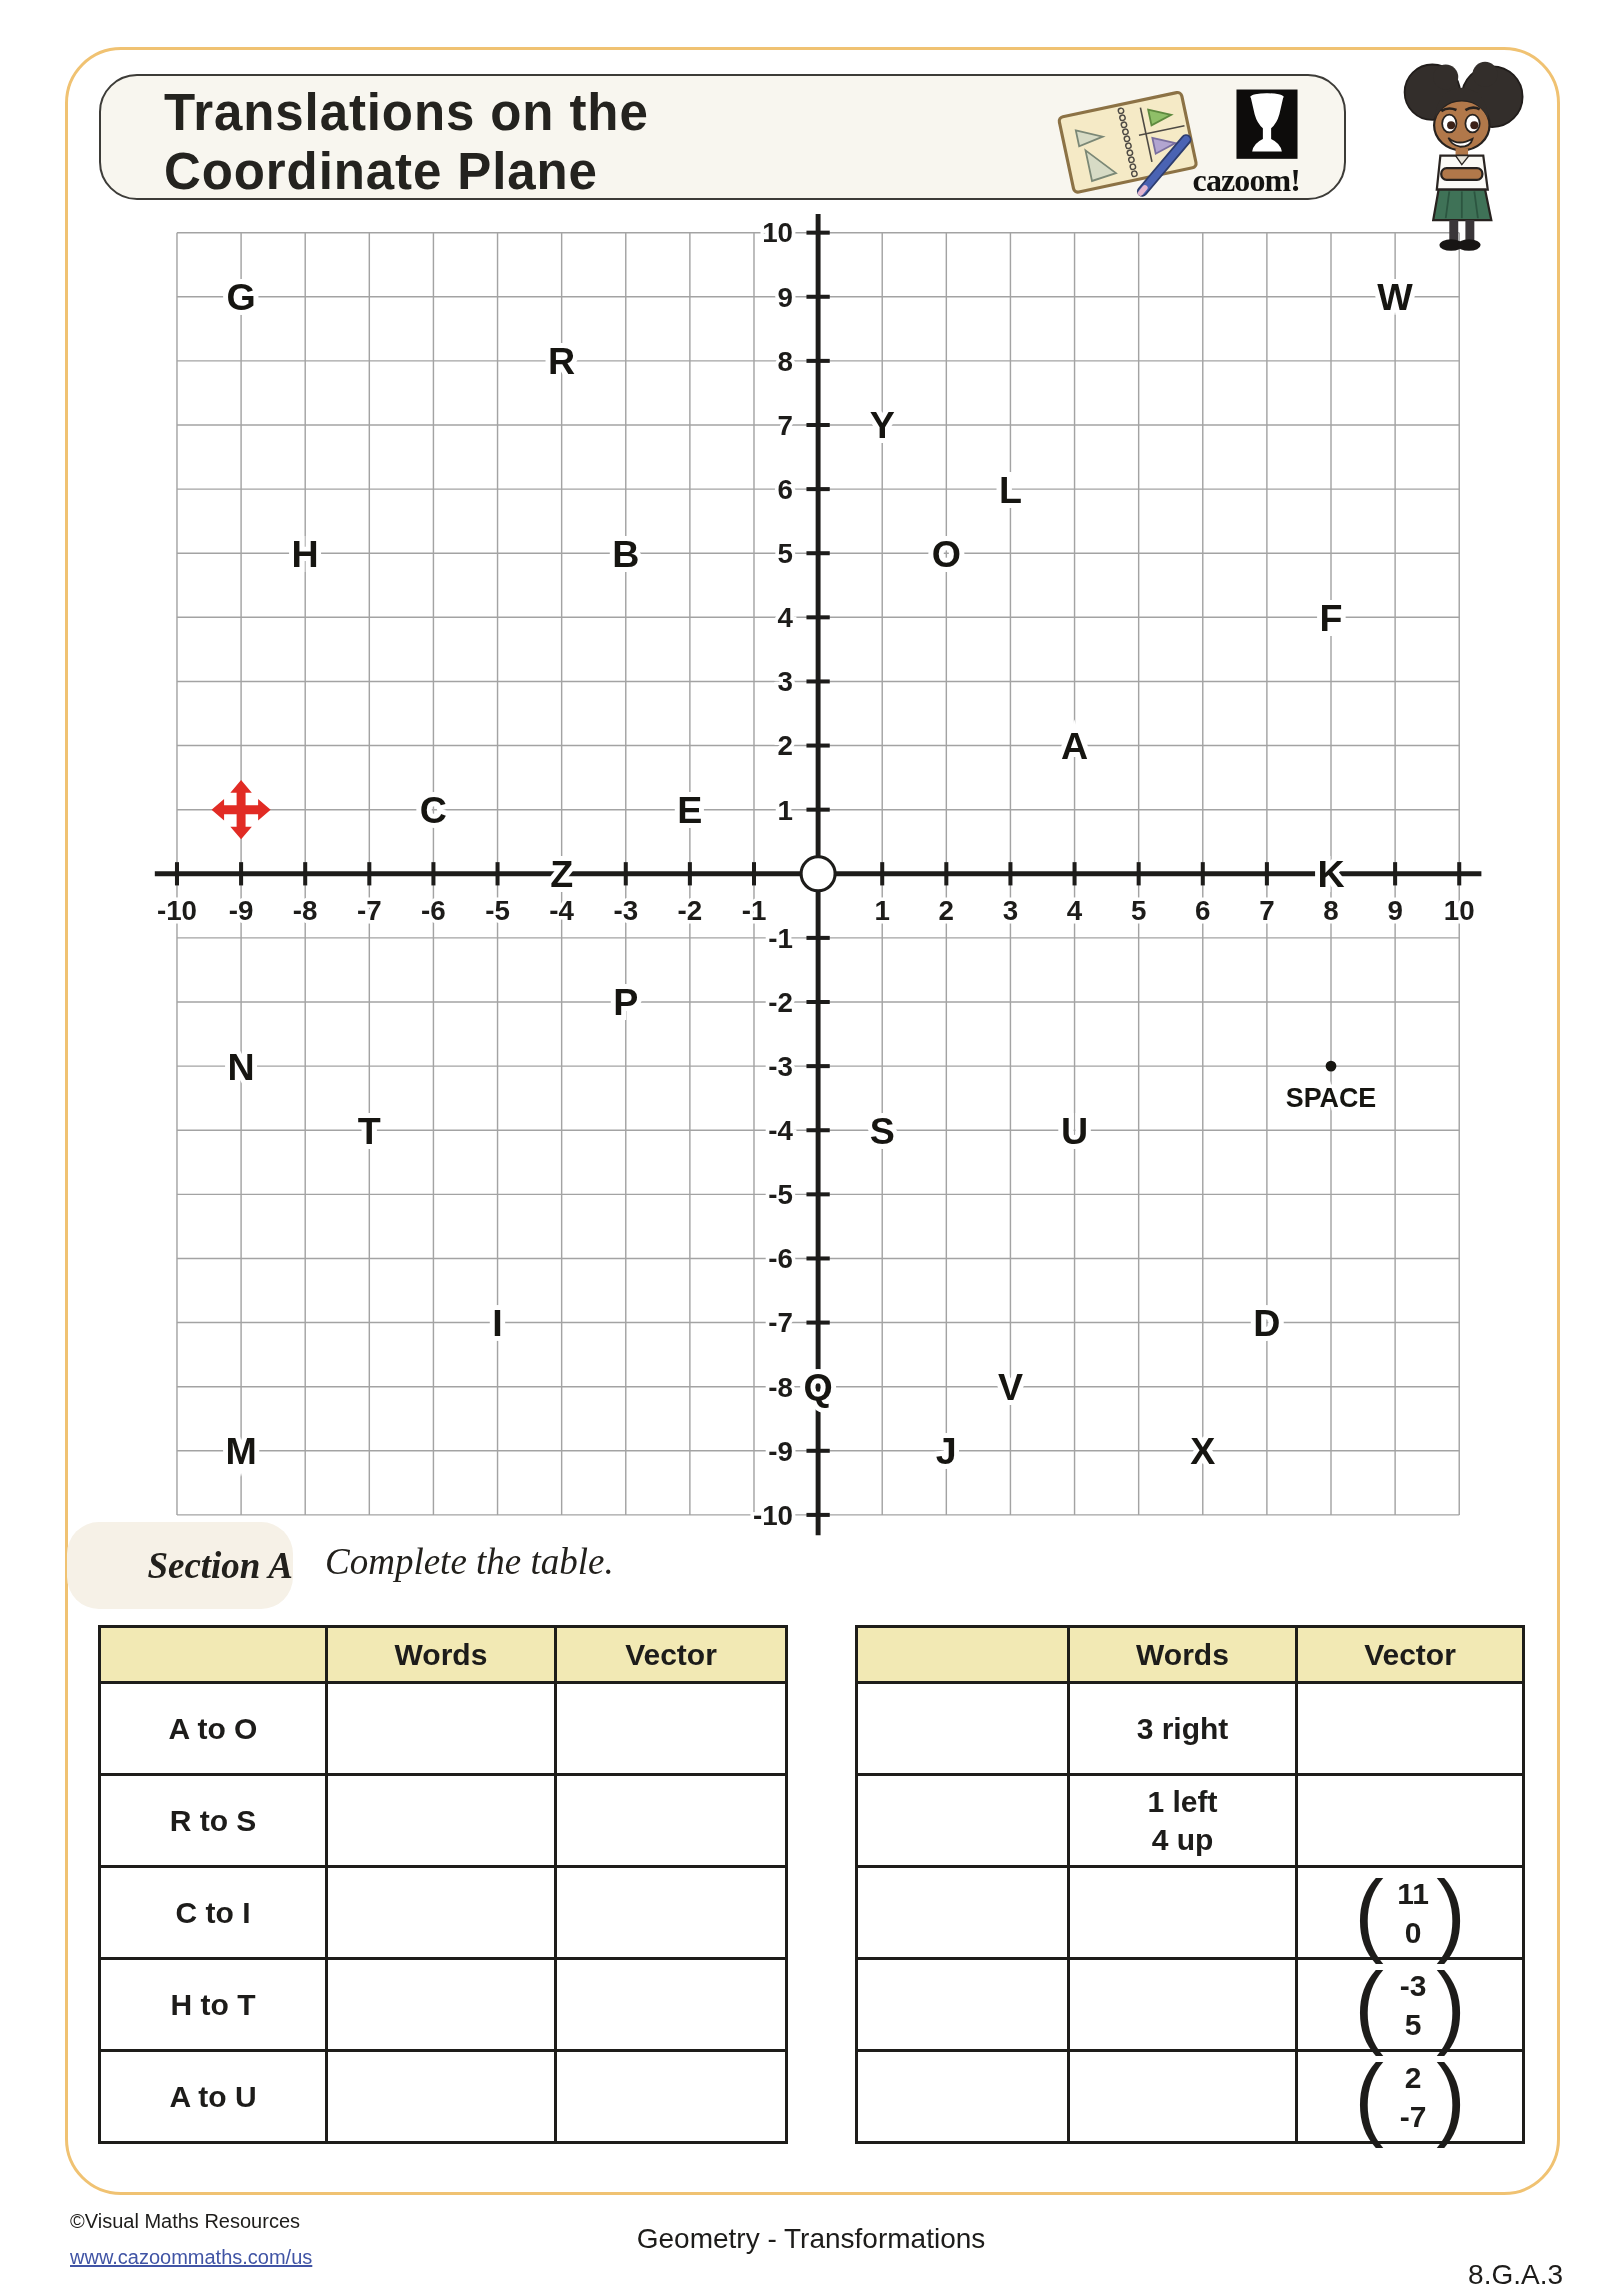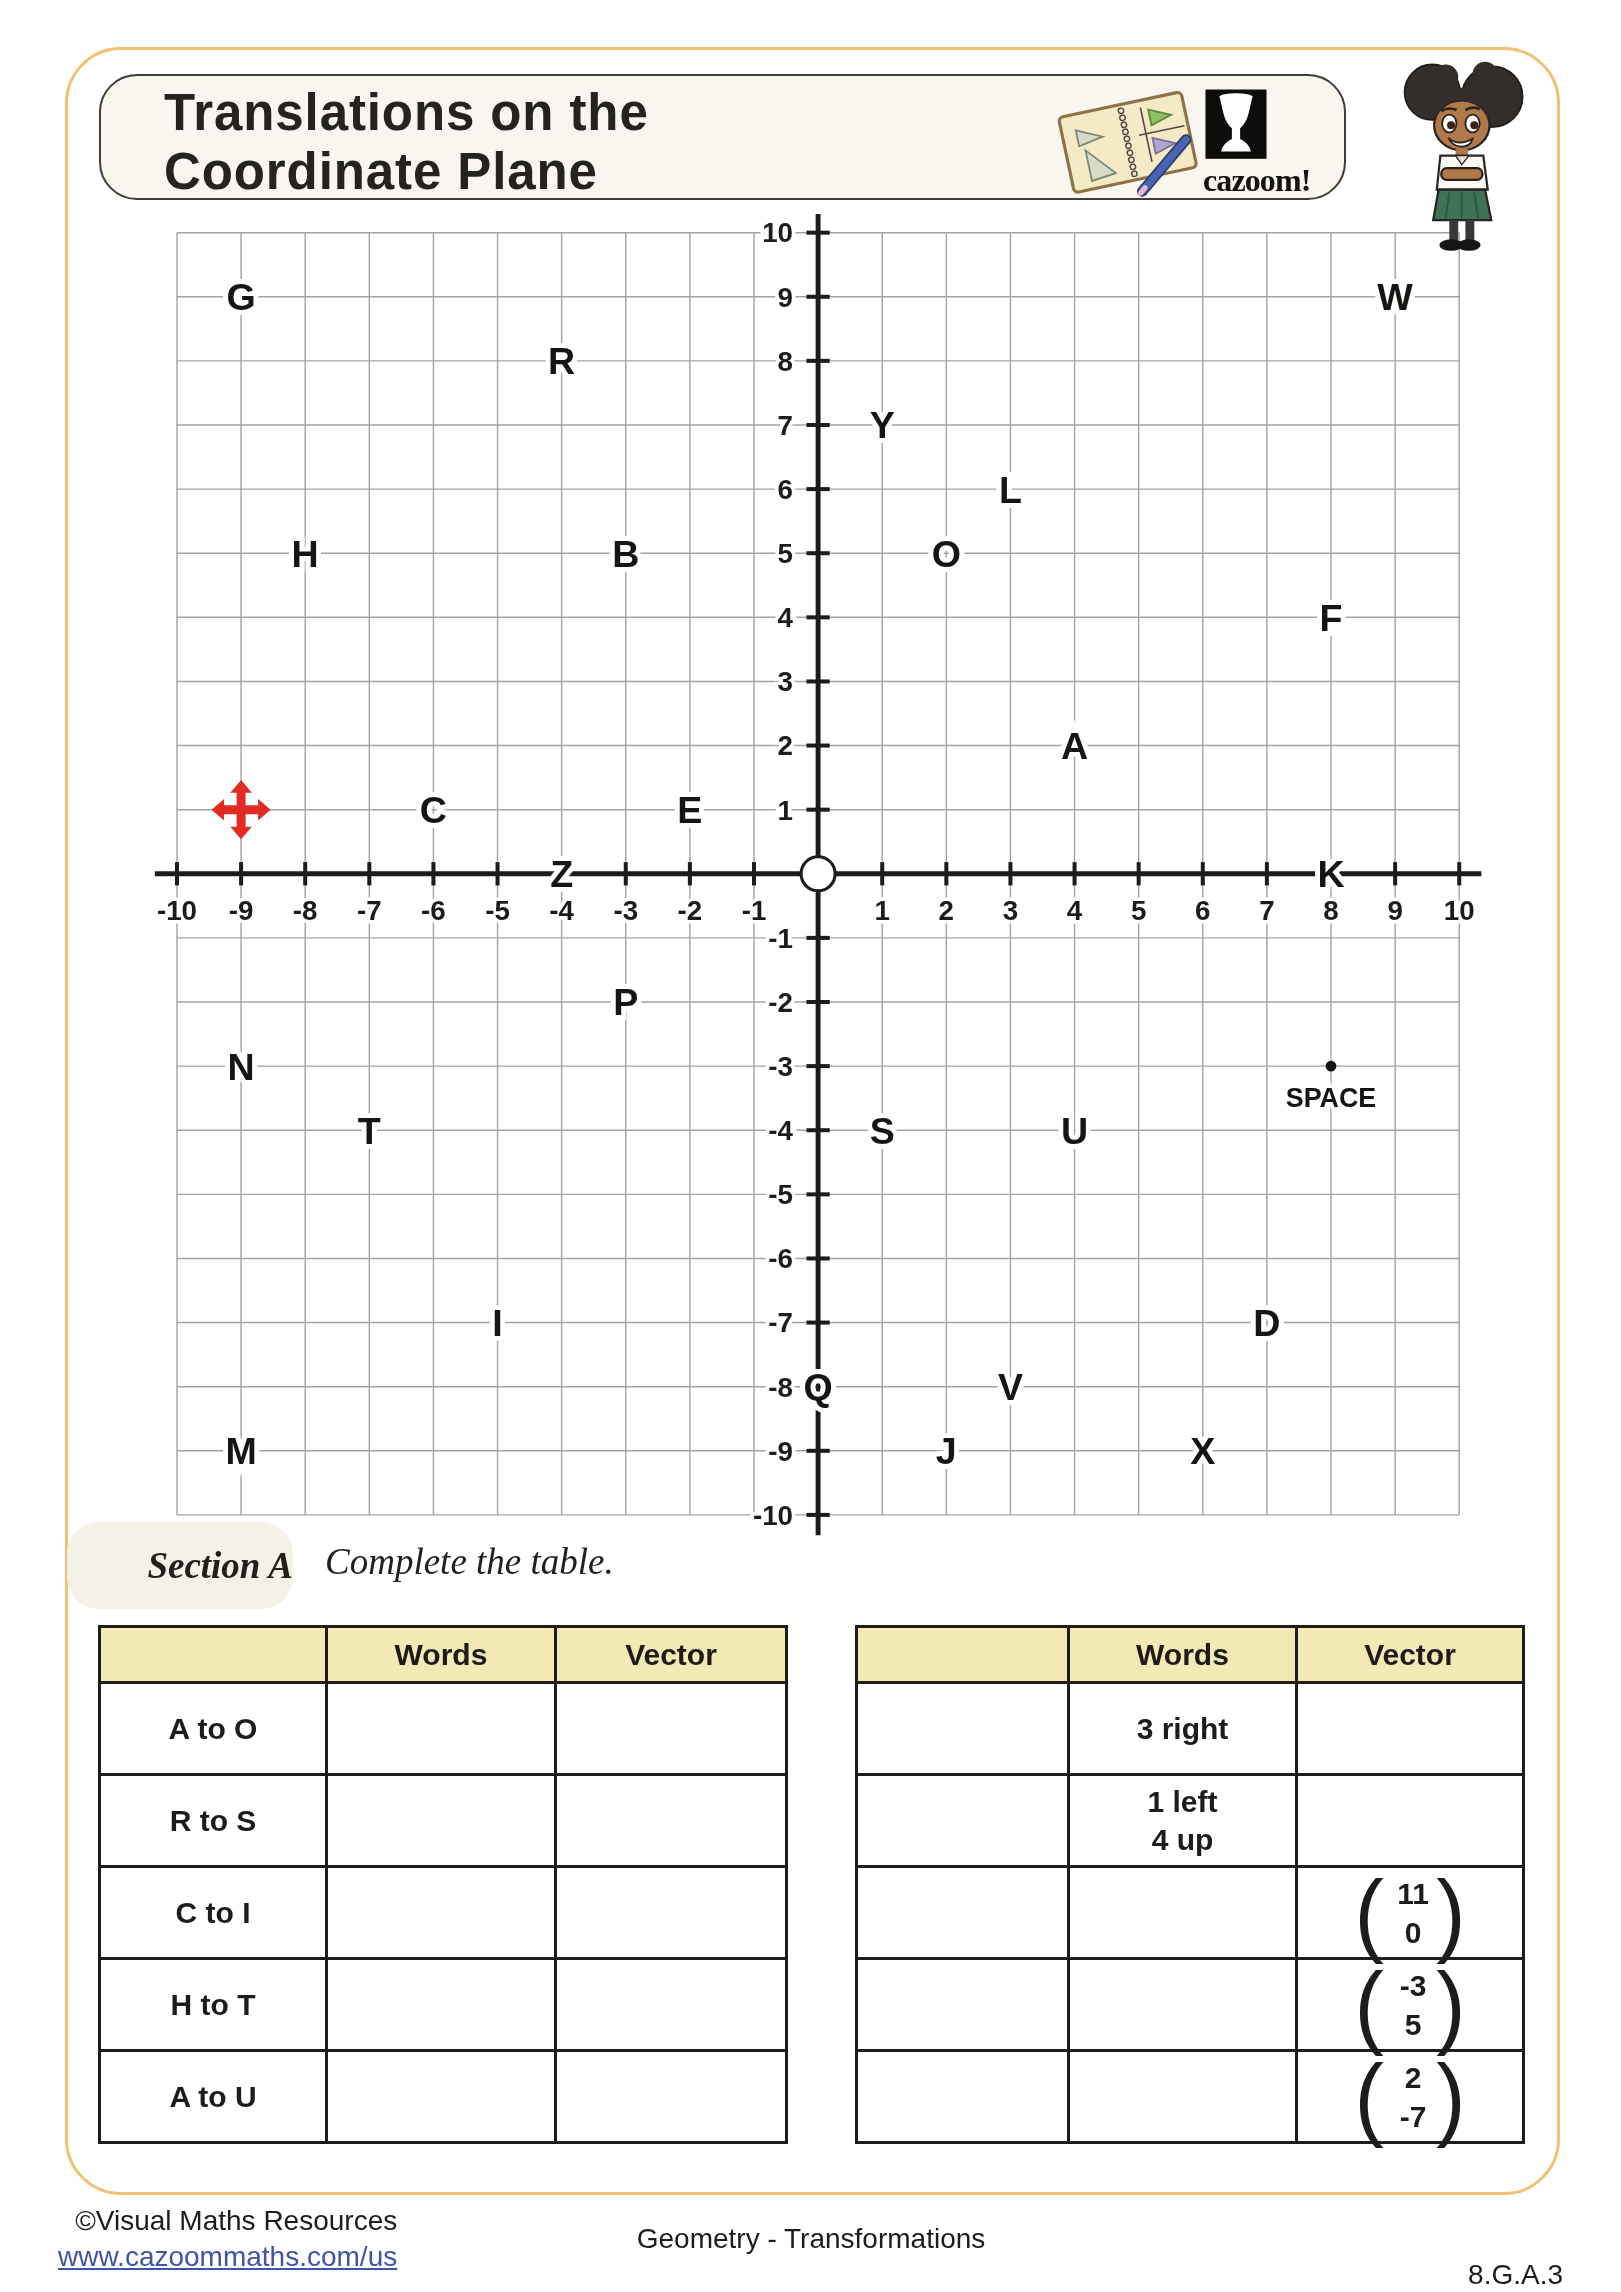--- a/index.html
+++ b/index.html
@@ -15,21 +15,21 @@
   
   .title-box {
     position:absolute; left:99px; top:74px; width:1247px; height:126px;
     background:#f8f6ef; border:2.7px solid #3d3c38; border-radius:38px; z-index:2;
   }
   .title-text {
     position:absolute; left:63px; top:7.2px; font-size:51px; font-weight:bold;
     line-height:59px; letter-spacing:0.9px; color:#24231f;
   }
   .notebook-wrap { position:absolute; left:951px; top:6.3px; width:152px; height:115px; }
-  .logo-wrap { position:absolute; left:1102px; top:12.5px; width:134px; height:109px; text-align:left; }
+  .logo-wrap { position:absolute; left:1065px; top:12.5px; width:134px; height:109px; text-align:right; }
   .logo-text {
     font-family:"Liberation Serif", serif; font-weight:bold; font-size:32px;
     letter-spacing:-0.9px; color:#141311; margin-top:-1.8px;
   }
   .character-wrap { position:absolute; left:1399px; top:52px; width:131px; height:202px; z-index:5; }
   
   .grid-wrap { position:absolute; left:134px; top:202px; width:1370px; height:1357px; z-index:1; }
   .gl { stroke:#a3a3a3; stroke-width:1.6; }
   .ax { stroke:#1d1c1a; stroke-width:5.5; stroke-linecap:square; }
   .tk { stroke:#1d1c1a; stroke-width:4.5; }
@@ -63,21 +63,21 @@
   }
   table.answers th { height:56px; background:#f2e9b4; }
   table.answers td { height:92px; }
   .wline { display:block; line-height:38px; }
   .vec { display:flex; align-items:center; justify-content:center; gap:1.8px; }
   .vec .paren { font-size:88px; font-weight:normal; line-height:0.9;
     transform:scaleY(1.05); color:#1d1c1a; }
   .vec .nums { display:flex; flex-direction:column; min-width:43px;margin-left:6px; }
   .vec .nums span { line-height:39px; font-size:30px; font-weight:bold; }
   
-  .footer-left { position:absolute; left:58px; top:2203px; font-size:28px; line-height:36px;text-align:right; }
+  .footer-left { position:absolute; left:70px; top:2203px; font-size:20px; line-height:36px; }
   .footer-url { color:#4054a5; text-decoration:underline; }
   .footer-center { position:absolute; left:0; top:2223px; width:1622px; text-align:center; font-size:28px; }
   .footer-right { position:absolute; right:59px; top:2223px; font-size:28px;margin-top:36px; }
 </style>
 </head>
 <body>
 
 <div class="page">
 
   <div class="page-border"></div>

